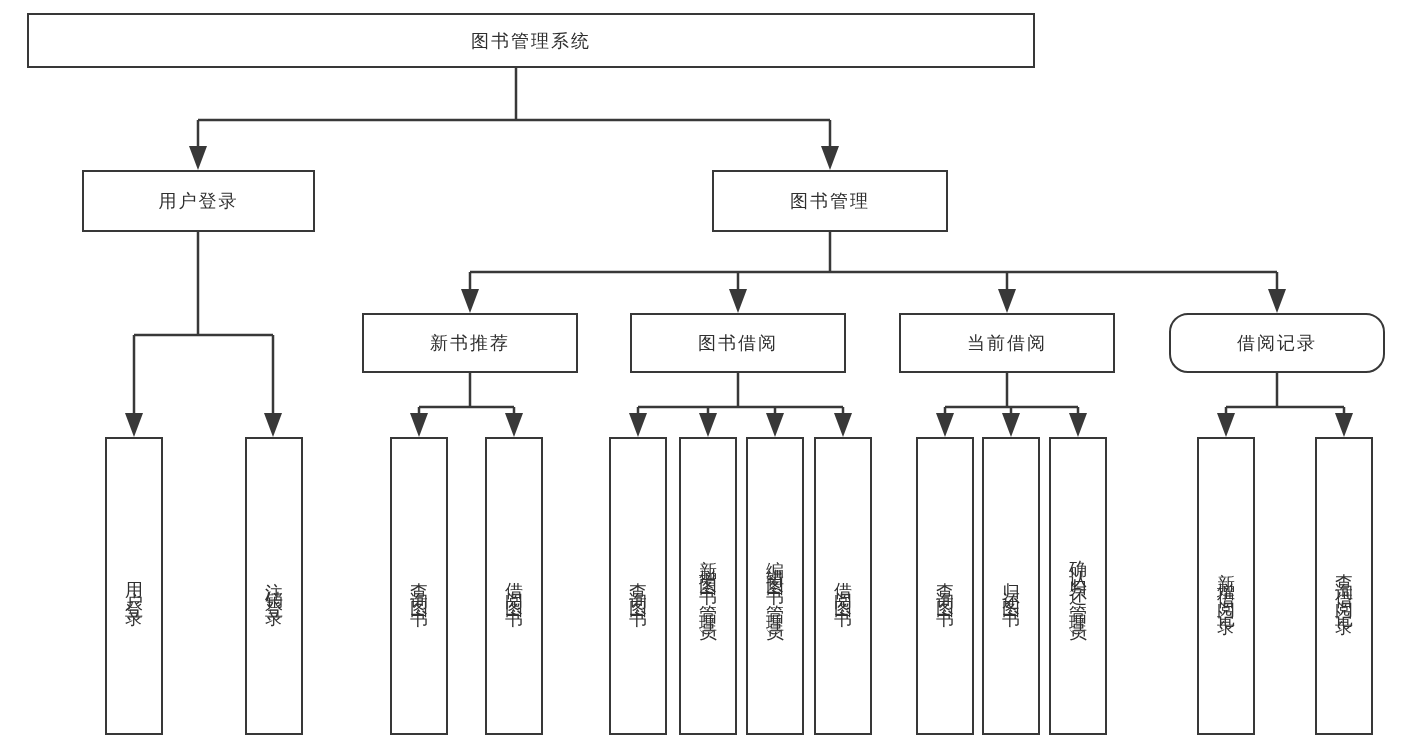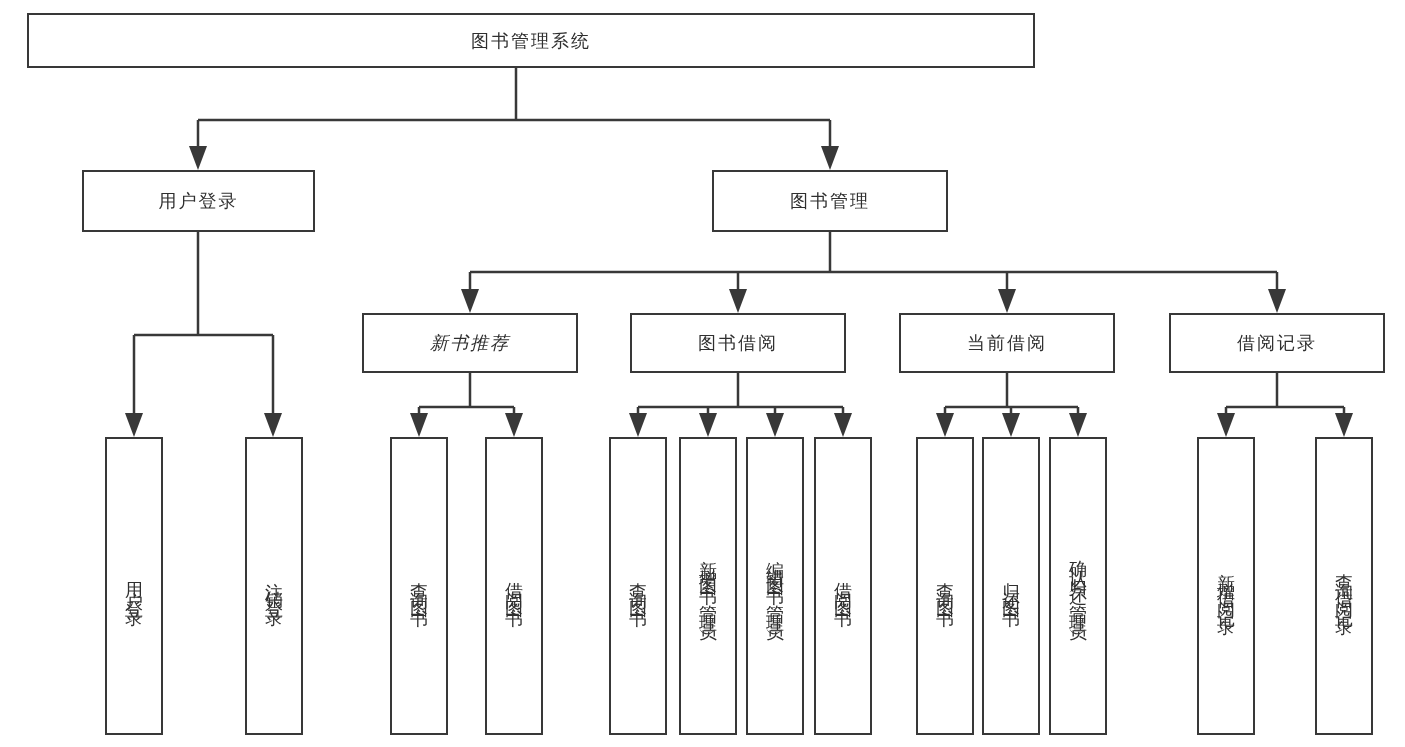--- a/index.html
+++ b/index.html
@@ -94,30 +94,30 @@
     <span>图书管理系统</span>
   </div>
 
   <div class="hbox" style="left:82px;top:170px;width:233px;height:62px;">
     <span>用户登录</span>
   </div>
   <div class="hbox" style="left:712px;top:170px;width:236px;height:62px;">
     <span>图书管理</span>
   </div>
 
-  <div class="hbox" style="left:362px;top:313px;width:216px;height:60px;font-style:italic;">
+  <div class="hbox" style="left:362px;top:313px;width:216px;height:60px;">
     <span>新书推荐</span>
   </div>
   <div class="hbox" style="left:630px;top:313px;width:216px;height:60px;">
     <span>图书借阅</span>
   </div>
   <div class="hbox" style="left:899px;top:313px;width:216px;height:60px;text-align:right;">
     <span>当前借阅</span>
   </div>
-  <div class="hbox" style="left:1169px;top:313px;width:216px;height:60px;">
+  <div class="hbox" style="left:1169px;top:313px;width:216px;height:60px;border-radius:19px;">
     <span>借阅记录</span>
   </div>
 
   <div class="vbox" style="left:105px;top:437px;">
     <span class="vlabel">用户登录</span>
   </div>
   <div class="vbox" style="left:245px;top:437px;">
     <span class="vlabel">注销登录</span>
   </div>
 

